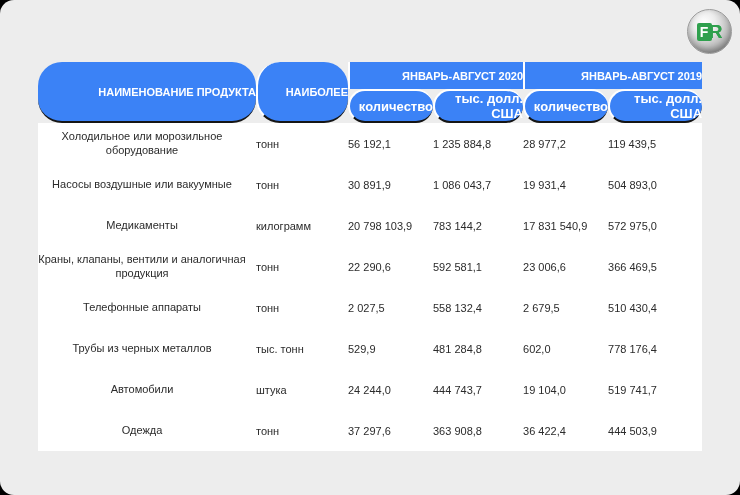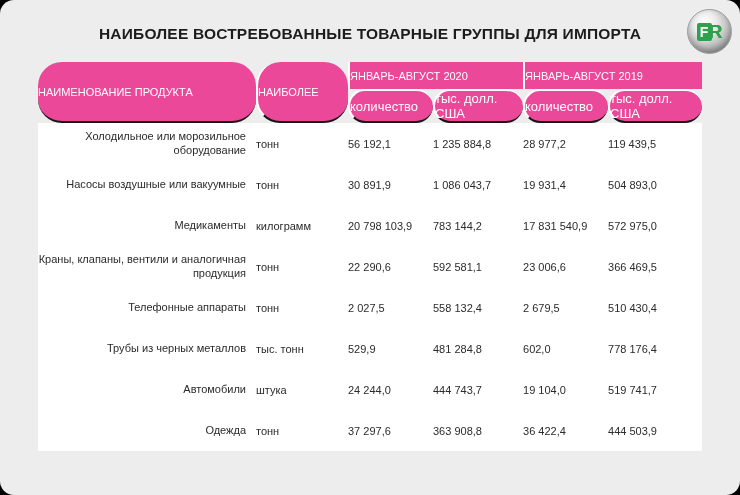--- a/index.html
+++ b/index.html
@@ -52,60 +52,59 @@
   
   .tbl-wrap { position: absolute; top: 62px; left: 38px; width: 664px; }
   table { width: 664px; border-collapse: separate; border-spacing: 0; table-layout: fixed; }
   col.c-product { width: 218px; }
   col.c-unit    { width: 92px; }
   col.c-q20     { width: 85px; }
   col.c-u20     { width: 90px; }
   col.c-q19     { width: 85px; }
   col.c-u19     { width: 94px; }
   th {
-    background: #ec4899;
+    background: #3b82f6;
     color: #ffffff;
-    font-weight: normal;
-    text-align: left;
+    font-weight: bold;
+    text-align: right;
     vertical-align: middle;
   }
   tr.h-top th { height: 27px; font-size: 11px; }
   tr.h-sub th { height: 30px; font-size: 13px; }
   th.span-col { font-size: 11px; }
   .b-left   { border-left: 2px solid #ffffff; }
   .b-top    { border-top: 2px solid #ffffff; }
   .b-bottom { border-bottom: 2px solid #151515; border-radius: 24px; }
   tbody td {
     background: #ffffff;
     height: 41px;
     font-size: 11px;
     color: #2b2b2b;
     text-align: left;
     vertical-align: middle;
     white-space: nowrap;
   }
   tbody td.product-cell {
-    text-align: right;
+    text-align: center;
     padding-right: 10px;
     white-space: normal;
     line-height: 1.25;
   }
   .source-note {
     position: absolute;
     left: 60px; top: 469px;
     font-size: 11px;
     color: #333333;
   }
 </style>
 </head>
 <body>
 
 <div class="card">
 
-  <div class="page-title">НАИБОЛЕЕ ВОСТРЕБОВАННЫЕ ТОВАРНЫЕ ГРУППЫ ДЛЯ ИМПОРТА</div>
 
   <div class="logo">
     <span class="logo-f">F</span>
     <span class="logo-r">R</span>
   </div>
 
   <div class="tbl-wrap">
     <table>
       <colgroup>
         <col class="c-product">

